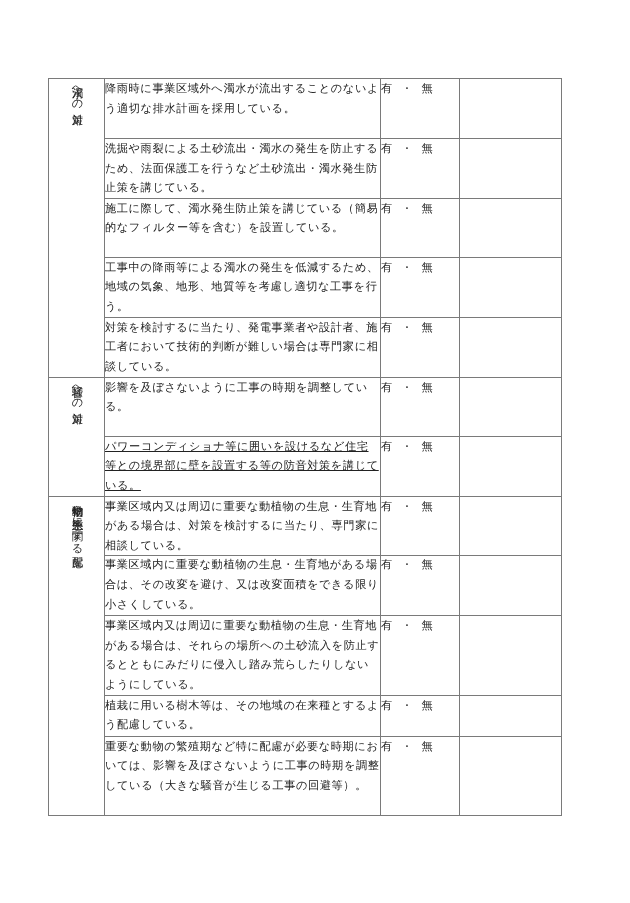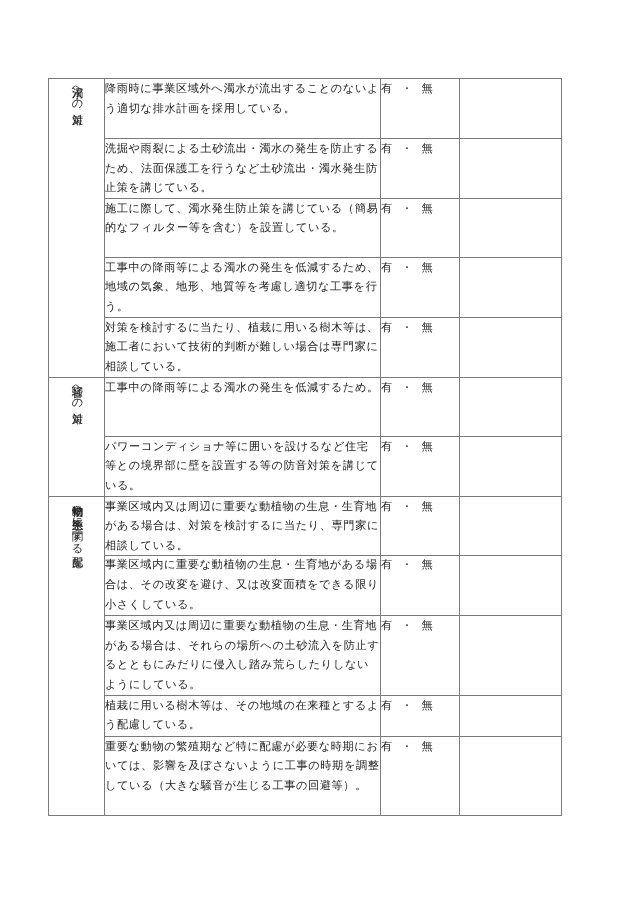--- a/index.html
+++ b/index.html
@@ -57,31 +57,31 @@
         <td class="item">施工に際して、濁水発生防止策を講じている（簡易的なフィルター等を含む）を設置している。</td>
         <td class="check"><span>有</span><span class="sep">・</span><span>無</span></td>
         <td class="note"></td>
       </tr>
       <tr style="height: 59px;">
         <td class="item">工事中の降雨等による濁水の発生を低減するため、地域の気象、地形、地質等を考慮し適切な工事を行う。</td>
         <td class="check"><span>有</span><span class="sep">・</span><span>無</span></td>
         <td class="note"></td>
       </tr>
       <tr style="height: 60px;">
-        <td class="item">対策を検討するに当たり、植栽に用いる樹木等は、施工者において技術的判断が難しい場合は専門家に相談している。</td>
+        <td class="item">対策を検討するに当たり、発電事業者や設計者、施工者において技術的判断が難しい場合は専門家に相談している。</td>
         <td class="check"><span>有</span><span class="sep">・</span><span>無</span></td>
         <td class="note"></td>
       </tr>
       <tr style="height: 59px;">
         <td class="cat" rowspan="2"><span class="vtext">騒音への対策</span></td>
-        <td class="item">工事中の降雨等による濁水の発生を低減するため。</td>
+        <td class="item">影響を及ぼさないように工事の時期を調整している。</td>
         <td class="check"><span>有</span><span class="sep">・</span><span>無</span></td>
         <td class="note"></td>
       </tr>
-      <tr style="height: 60px;">
+      <tr style="height: 60px; text-decoration: underline;">
         <td class="item">パワーコンディショナ等に囲いを設けるなど住宅等との境界部に壁を設置する等の防音対策を講じている。</td>
         <td class="check"><span>有</span><span class="sep">・</span><span>無</span></td>
         <td class="note"></td>
       </tr>
       <tr style="height: 59px;">
         <td class="cat" rowspan="5"><span class="vtext">動植物や生態系に関する配慮</span></td>
         <td class="item">事業区域内又は周辺に重要な動植物の生息・生育地がある場合は、対策を検討するに当たり、専門家に相談している。</td>
         <td class="check"><span>有</span><span class="sep">・</span><span>無</span></td>
         <td class="note"></td>
       </tr>

